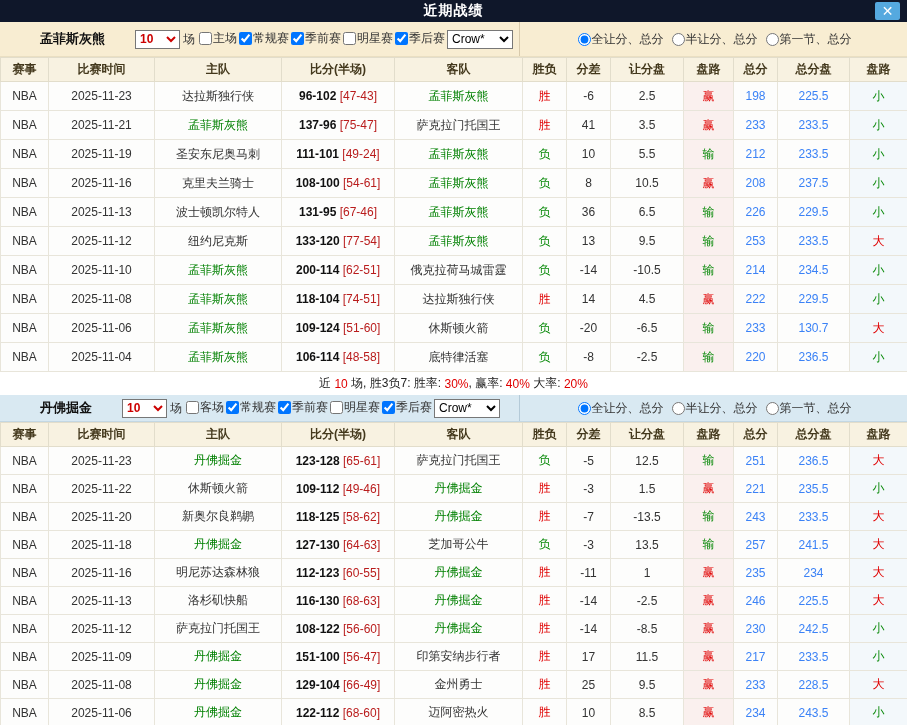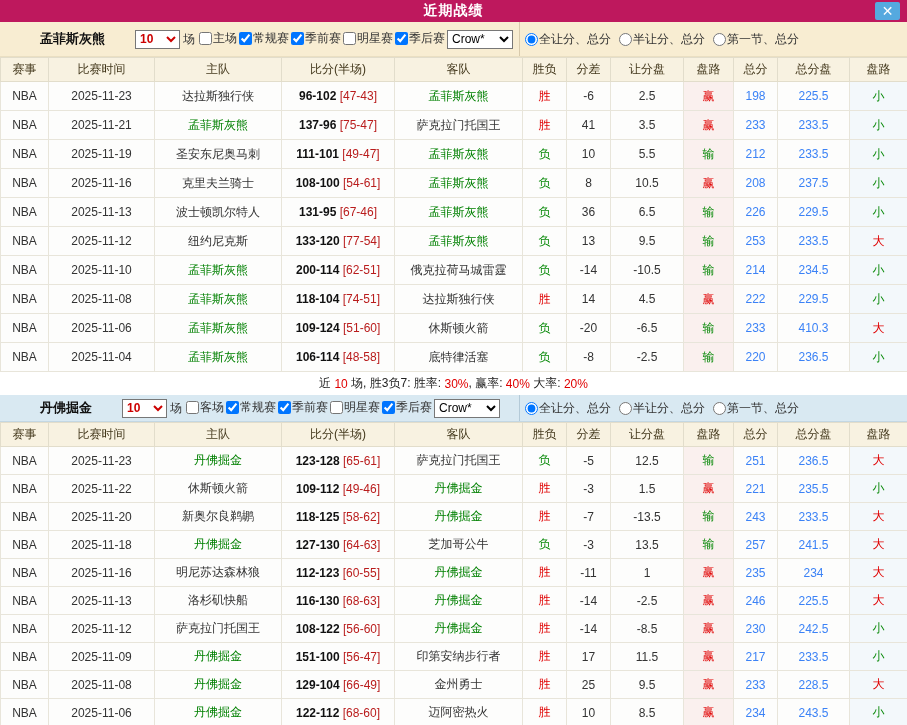--- a/index.html
+++ b/index.html
@@ -1,37 +1,37 @@
 <!DOCTYPE html>
 <html><head>
 <meta charset="utf-8">
 <style>
   *{box-sizing:border-box;margin:0;padding:0}
   html,body{width:907px;height:725px;overflow:hidden;background:#fff;
     font-family:"Liberation Sans","DejaVu Sans",sans-serif;font-size:12px;color:#333}
-  .titlebar{position:relative;height:22px;background:#be185d;display:flex;align-items:center;justify-content:center}
+  .titlebar{position:relative;height:22px;background:#0f172a;display:flex;align-items:center;justify-content:center}
   .titlebar .title{color:#fff;font-weight:bold;font-size:14px;letter-spacing:1px}
   .close-btn{position:absolute;right:7px;top:2px;width:25px;height:18px;background:#55a9df;color:#fff;
     font-weight:bold;display:flex;align-items:center;justify-content:center;border-radius:2px;cursor:pointer;font-size:14px;line-height:1}
   .fbar{display:flex;align-items:stretch}
   .fbar.bar1{height:35px;background:#f8edd2;border-bottom:1px solid #eadfc2}
   .fbar.bar2{height:27px;background:#d9e9f2;border-bottom:1px solid #c3d7e3}
   .fbar-left{width:520px;display:flex;align-items:center;padding-left:40px;border-right:1px solid rgba(120,100,60,.25)}
   .bar2 .fbar-left{border-right:1px solid rgba(70,110,140,.25)}
-  .fbar-right{flex:1;display:flex;align-items:center;justify-content:flex-start}
+  .fbar-right{flex:1;display:flex;align-items:center;justify-content:center}
   .team-name{font-weight:bold;font-size:13px;color:#111;margin-right:30px;white-space:nowrap}
   select{font-size:12px;border:1px solid #777;background:#fff;height:19px}
   select.count{color:#c00;width:45px;margin-right:3px;font-weight:bold}
   select.odds{width:66px;margin-left:2px}
   .fbar label{display:inline-flex;align-items:center;white-space:nowrap;cursor:pointer}
   .fbar input{margin:0 1px 0 2px;width:13px;height:13px}
   .fbar-right label{margin:0 3px}
   .suffix{margin-right:2px}
   table{border-collapse:collapse;table-layout:fixed;width:907px}
-  th{background:#f8f2e1;color:#43381c;font-weight:normal;height:24px;border:1px solid #e2ddcb;
+  th{background:#f8f2e1;color:#43381c;font-weight:bold;height:24px;border:1px solid #e2ddcb;
      font-size:12px;white-space:nowrap;overflow:hidden}
   td{height:29px;text-align:center;border:1px solid #e8e5da;background:#fdfdfc;
      white-space:nowrap;overflow:hidden;color:#333}
   .t2 td{height:28px}
   .red{color:#e00000}
   .green{color:#0a8a0a}
   .blue{color:#3b82f6}
   td.team{color:#008000}
   .score{font-weight:bold;color:#111}
   .half{color:#b91c1c}
@@ -148,21 +148,21 @@
           <td>3.5</td>
           <td class="red bg-pink">赢</td>
           <td class="blue">233</td>
           <td class="blue">233.5</td>
           <td class="green bg-lb">小</td>
         </tr>
         <tr>
           <td>NBA</td>
           <td>2025-11-19</td>
           <td>圣安东尼奥马刺</td>
-          <td><b class="score">111-101</b> <span class="half">[49-47]</span></td>
+          <td><b class="score">111-101</b> <span class="half">[49-24]</span></td>
           <td class="team">孟菲斯灰熊</td>
           <td class="green">负</td>
           <td>10</td>
           <td>5.5</td>
           <td class="green bg-pink">输</td>
           <td class="blue">212</td>
           <td class="blue">233.5</td>
           <td class="green bg-lb">小</td>
         </tr>
         <tr>
@@ -239,21 +239,21 @@
           <td>NBA</td>
           <td>2025-11-06</td>
           <td class="team">孟菲斯灰熊</td>
           <td><b class="score">109-124</b> <span class="half">[51-60]</span></td>
           <td>休斯顿火箭</td>
           <td class="green">负</td>
           <td>-20</td>
           <td>-6.5</td>
           <td class="green bg-pink">输</td>
           <td class="blue">233</td>
-          <td class="blue">410.3</td>
+          <td class="blue">130.7</td>
           <td class="red bg-lb">大</td>
         </tr>
         <tr>
           <td>NBA</td>
           <td>2025-11-04</td>
           <td class="team">孟菲斯灰熊</td>
           <td><b class="score">106-114</b> <span class="half">[48-58]</span></td>
           <td>底特律活塞</td>
           <td class="green">负</td>
           <td>-8</td>

